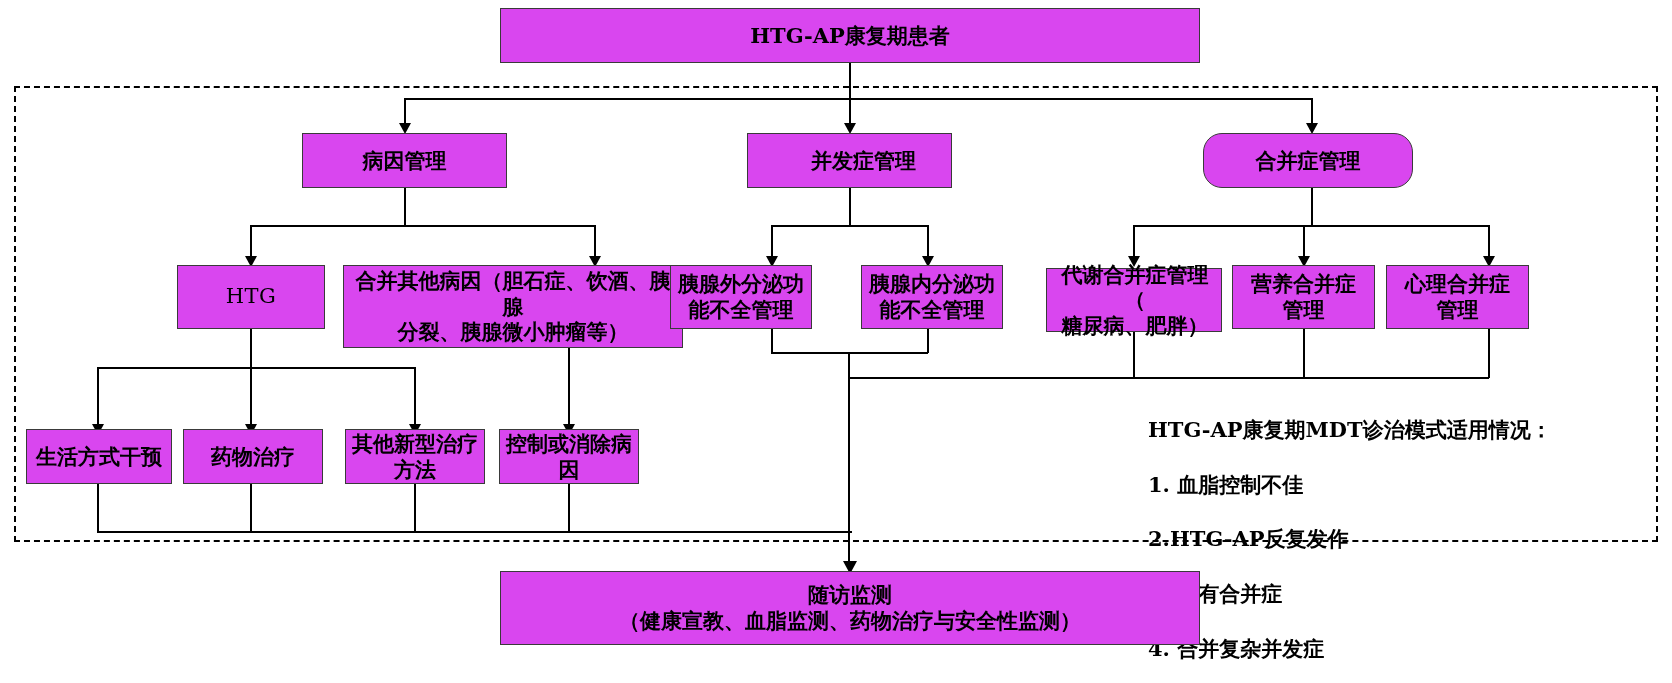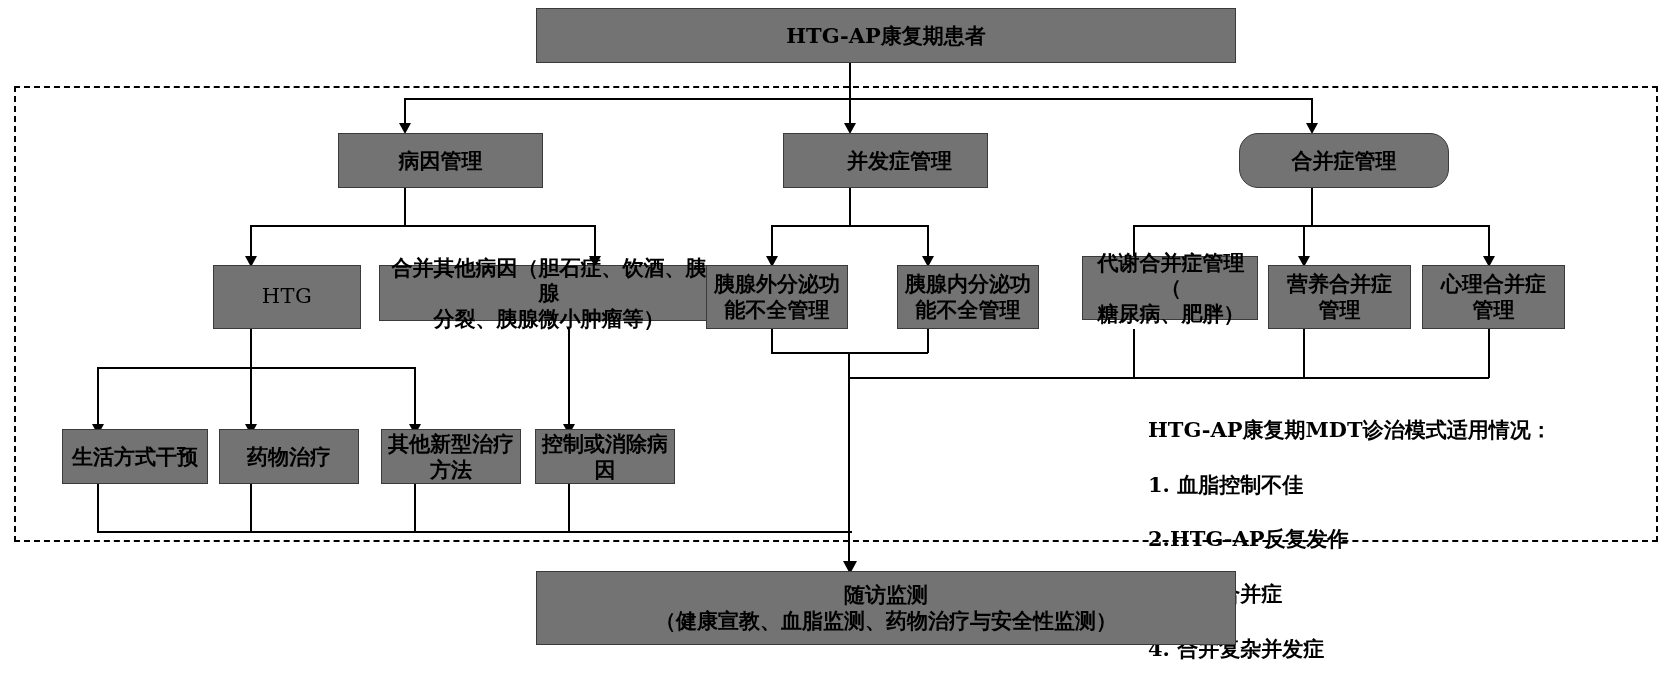--- a/index.html
+++ b/index.html
@@ -15,32 +15,31 @@
     position: relative;
     width: 1672px;
     height: 683px;
     background: #ffffff;
     overflow: hidden;
   }
   .box {
     position: absolute;
     box-sizing: border-box;
     border: 1.5px solid #3a3a3a;
-    background: #737373;
+    background: #d946ef;
     display: flex;
     align-items: center;
     justify-content: center;
     text-align: center;
     line-height: 1.22;
     font-weight: 700;
     font-size: 21px;
     padding: 2px 6px;
     white-space: pre-line;
     z-index: 3;
-    margin-left: 36px;
   }
   .box.thin {
     border-width: 1.2px;
   }
   .box.latin {
     font-weight: 400;
     font-size: 21px;
     letter-spacing: 0.5px;
   }
   
@@ -125,27 +124,27 @@
   <div class="ln vline" style="left:1311px; top:188px; height:38px;"></div>
   <div class="ln hline" style="left:1133px; top:225px; width:356px;"></div>
   <div class="ln vline" style="left:1133px; top:225px; height:33px;"></div>
   <div class="arrow-down" style="left:1128px; top:256px;"></div>
   <div class="ln vline" style="left:1303px; top:225px; height:33px;"></div>
   <div class="arrow-down" style="left:1298px; top:256px;"></div>
   <div class="ln vline" style="left:1488px; top:225px; height:33px;"></div>
   <div class="arrow-down" style="left:1483px; top:256px;"></div>
 
   <div class="box latin" style="left:177px; top:265px; width:148px; height:64px;">HTG</div>
-  <div class="box" style="left:343px; top:265px; width:340px; height:56px;">合并其他病因（胆石症、饮酒、胰腺
+  <div class="box" style="left:343px; top:265px; width:340px; height:83px;">合并其他病因（胆石症、饮酒、胰腺
 分裂、胰腺微小肿瘤等）</div>
   <div class="box" style="left:670px; top:265px; width:142px; height:64px;">胰腺外分泌功
 能不全管理</div>
   <div class="box" style="left:861px; top:265px; width:142px; height:64px;">胰腺内分泌功
 能不全管理</div>
-  <div class="box" style="left:1046px; top:256px; width:176px; height:64px;padding-left:8px;">代谢合并症管理（
+  <div class="box" style="left:1046px; top:268px; width:176px; height:64px;padding-left:8px;">代谢合并症管理（
 糖尿病、肥胖）</div>
   <div class="box" style="left:1232px; top:265px; width:143px; height:64px;">营养合并症
 管理</div>
   <div class="box" style="left:1386px; top:265px; width:143px; height:64px;">心理合并症
 管理</div>
 
   <div class="ln vline" style="left:250px; top:329px; height:39px;"></div>
   <div class="ln hline" style="left:97px; top:367px; width:318px;"></div>
   <div class="ln vline" style="left:97px; top:367px; height:59px;"></div>
   <div class="arrow-down" style="left:92px; top:424px;"></div>

